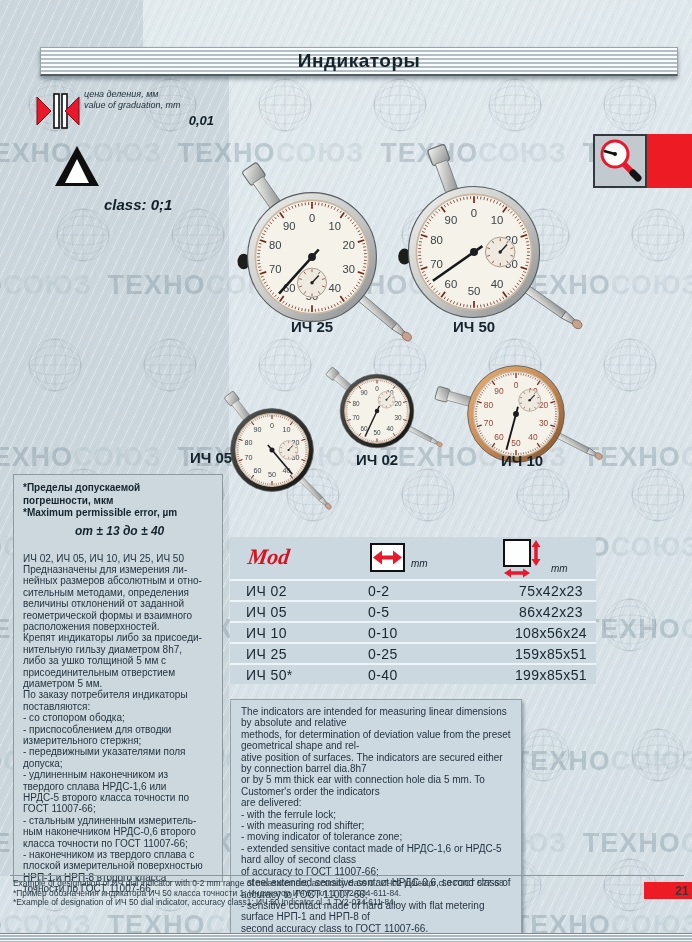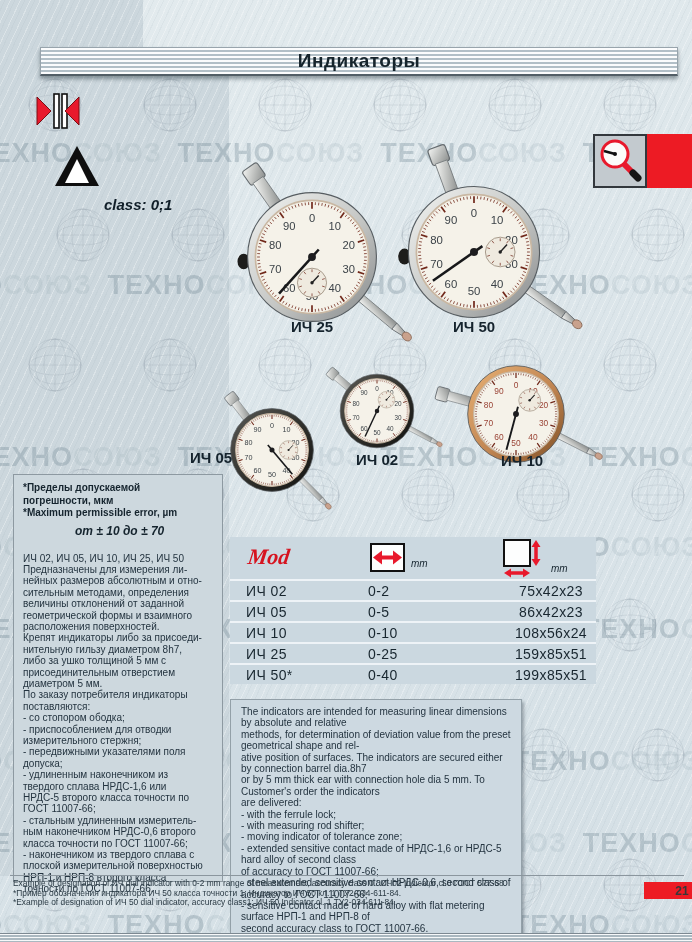--- a/index.html
+++ b/index.html
@@ -457,20 +457,25 @@
     <span>Индикаторы</span>
   </div>
 
   <div class="el grad-icon">
     <svg width="46" height="42" viewBox="0 0 46 42">
       <polygon points="2,7 16,21 2,35" fill="#e8192c" stroke="#7a0d12" stroke-width="1"></polygon>
       <rect x="19" y="4" width="5" height="34" fill="#fff" stroke="#111" stroke-width="1.6"></rect>
       <rect x="27" y="4" width="5" height="34" fill="#fff" stroke="#111" stroke-width="1.6"></rect>
       <polygon points="44,7 30,21 44,35" fill="#e8192c" stroke="#7a0d12" stroke-width="1"></polygon>
     </svg>
+  </div>
+  <div class="el grad-text">
+    <div>цена деления, мм</div>
+    <div>value of graduation, mm</div>
+    <div class="grad-val">0,01</div>
   </div>
 
   <div class="el tri-icon">
     <svg width="46" height="44" viewBox="0 0 46 44">
       <polygon points="23,2 45,42 1,42" fill="#0e0e0e"></polygon>
       <polygon points="23,15 35,39 11,39" fill="#ffffff"></polygon>
     </svg>
   </div>
   <div class="el class-label">class: 0;1</div>
 
@@ -1274,21 +1279,21 @@
   <div class="glabel" style="left:277px;top:318px">ИЧ 25</div>
   <div class="glabel" style="left:439px;top:318px">ИЧ 50</div>
   <div class="glabel" style="left:176px;top:449px">ИЧ 05</div>
   <div class="glabel" style="left:342px;top:451px">ИЧ 02</div>
   <div class="glabel" style="left:487px;top:452px">ИЧ 10</div>
 
   <div class="el panel-left">
     <div class="err-b">*Пределы допускаемой
 погрешности, мкм</div>
     <div class="err-b">*Maximum permissible error, µm</div>
-    <div class="err-range">от ± 10 до ± 70</div>
+    <div class="err-range">от ± 13 до ± 40</div>
     <div class="desc-ru">ИЧ 02, ИЧ 05, ИЧ 10, ИЧ 25, ИЧ 50
 Предназначены для измерения ли-
 нейных размеров абсолютным и отно-
 сительным методами, определения
 величины отклонений от заданной
 геометрической формы и взаимного
 расположения поверхностей.
 Крепят индикаторы либо за присоеди-
 нительную гильзу  диаметром 8h7,
 либо за ушко толщиной 5 мм с

